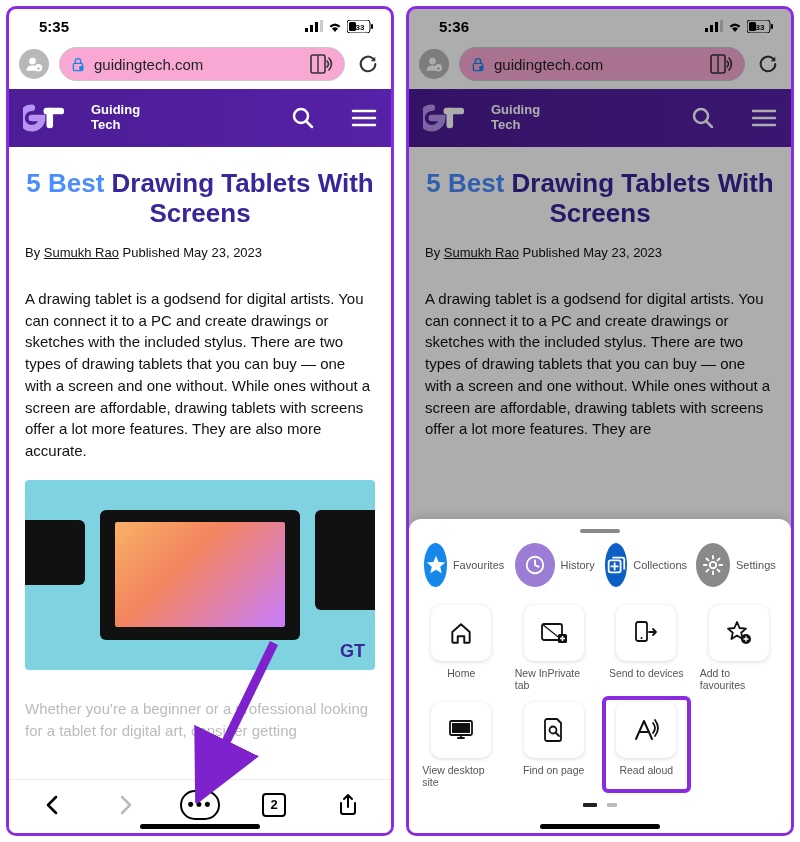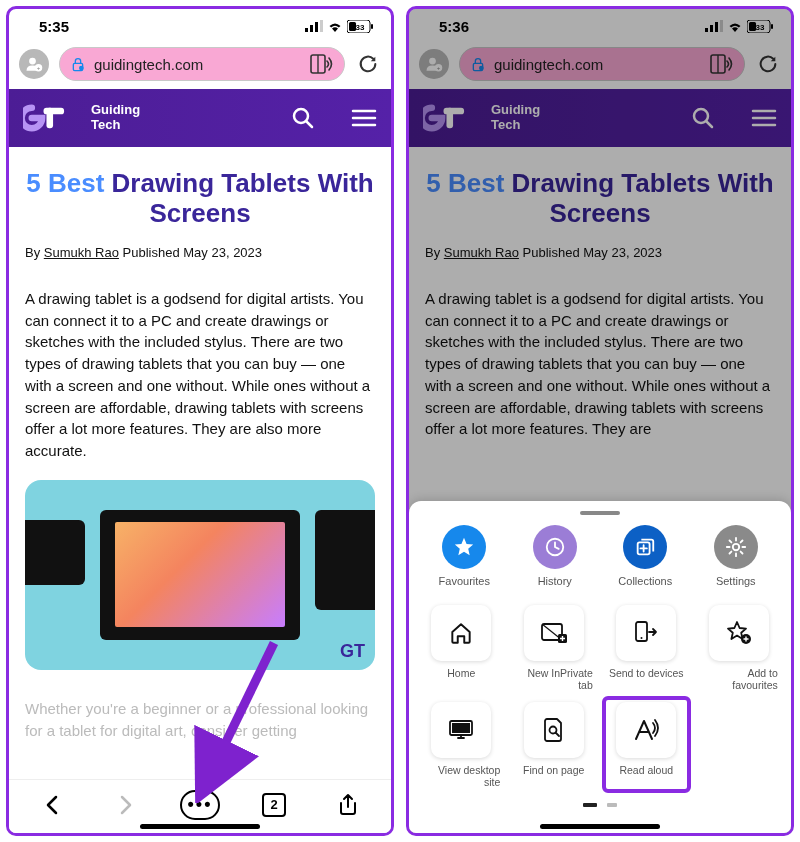--- a/index.html
+++ b/index.html
@@ -97,21 +97,21 @@
   .article p.body {
     font-size: 15px;
     line-height: 1.45;
     color: #111;
     margin-bottom: 18px;
   }
   .hero-img {
     width: 100%;
     height: 190px;
     background: #7fd3e0;
-    border-radius: 16px;
+    border-radius: 4px;
     position: relative;
     overflow: hidden;
   }
   .hero-img .tablet {
     position:absolute; left:50%; top:50%; transform:translate(-50%,-50%);
     width: 200px; height: 130px; background:#111; border-radius:6px;
     display:flex; align-items:center; justify-content:center;
   }
   .hero-img .tablet-inner {
     width: 170px; height: 105px;
@@ -174,21 +174,21 @@
     padding: 8px 10px 26px 10px;
     box-shadow: 0 -2px 10px rgba(0,0,0,0.15);
   }
   .sheet-grabber {
     width:40px; height:4px; background:#888; border-radius:2px;
     margin: 2px auto 10px auto;
   }
   .sheet-row1 {
     display:flex; justify-content:space-around; margin-bottom: 18px;
   }
-  .circ-item { display:flex; flex-direction:column; align-items:center; gap:6px; width:80px; }
+  .circ-item { display:flex; flex-direction:row; align-items:center; gap:6px; width:80px; }
   .circ {
     width:44px; height:44px; border-radius:50%; display:flex; align-items:center; justify-content:center;
   }
   .circ.fav { background:#1688ec; }
   .circ.hist { background:#9b7dd6; }
   .circ.coll { background:#0c60c5; }
   .circ.sett { background:#8a8a8a; }
   .circ svg { color:#fff; }
   .circ-label { font-size:11px; color:#555; text-align:center; }
   .sheet-grid {
@@ -197,21 +197,21 @@
     gap: 10px 8px;
     margin-bottom: 14px;
   }
   .tile-wrap { display:flex; flex-direction:column; align-items:center; gap:6px; }
   .tile {
     width:60px; height:56px; border-radius:10px;
     box-shadow: 0 1px 4px rgba(0,0,0,0.15);
     background:#fff;
     display:flex; align-items:center; justify-content:center;
   }
-  .tile-label { font-size:10.5px; color:#555; text-align:right; line-height:1.2; max-width:78px; }
+  .tile-label { font-size:10.5px; color:#555; text-align:left; line-height:1.2; max-width:78px; }
   .tile-wrap.highlighted {
     position:relative;
   }
   .tile-wrap.highlighted .hl-box {
     position:absolute;
     top:-6px; left:-2px; right:-2px; bottom:-4px;
     border: 4px solid #8a2be2;
     border-radius: 6px;
     pointer-events:none;
   }

